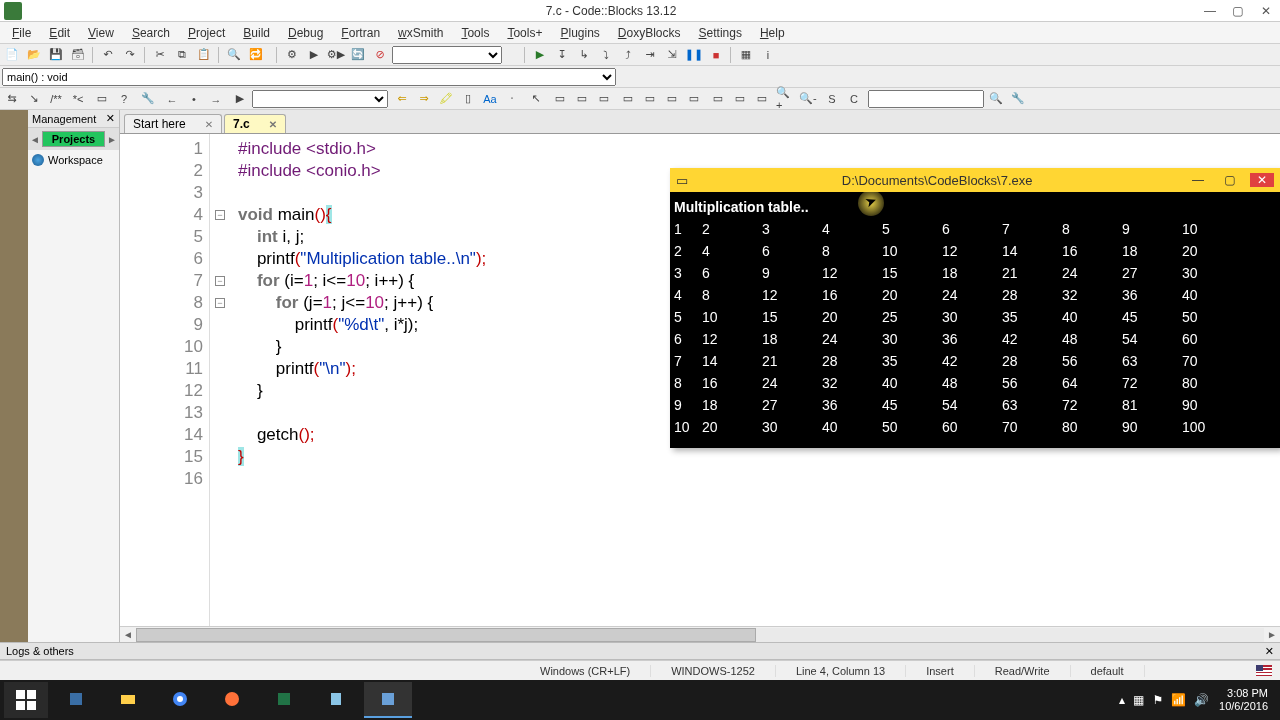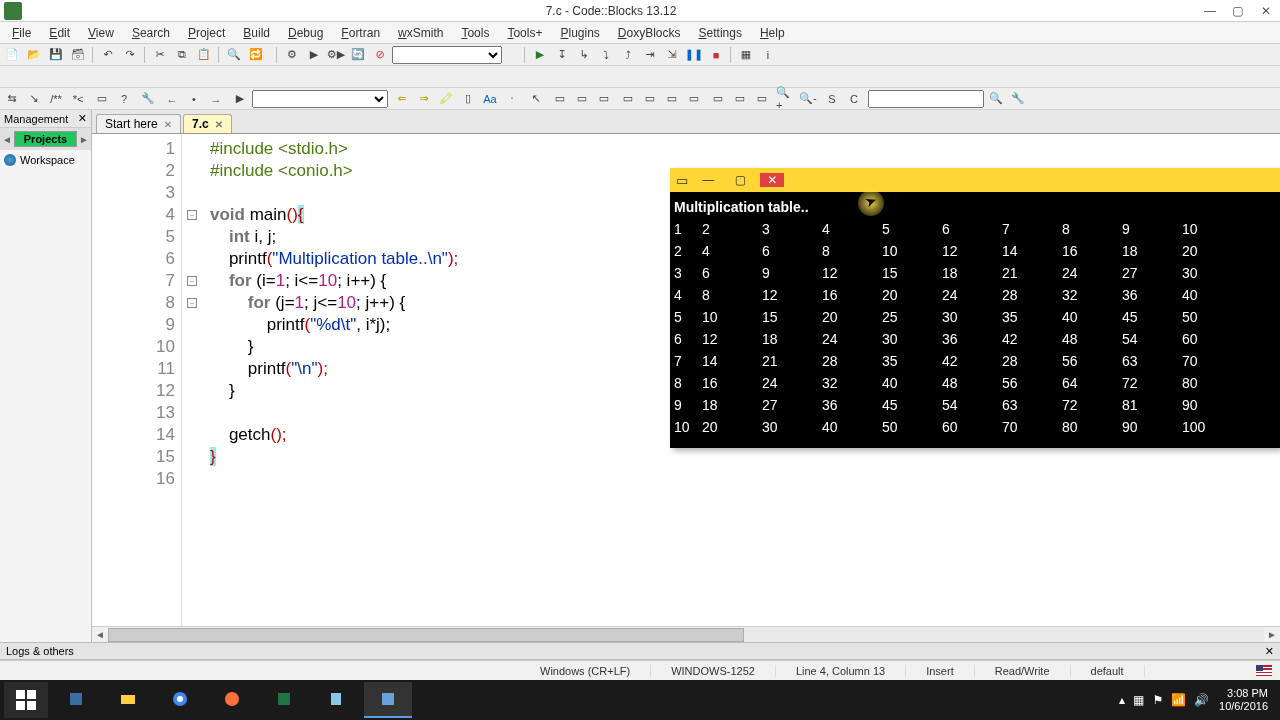--- a/index.html
+++ b/index.html
@@ -16,43 +16,43 @@
 
 .toolbar { height: 22px; background: #efefef; display: flex; align-items: center; padding: 0 2px; border-bottom: 1px solid #d0d0d0; gap: 2px; }
 .toolbar .tb { width: 20px; height: 18px; display: flex; align-items: center; justify-content: center; font-size: 11px; color: #444; border-radius: 2px; }
 .toolbar .sep { width: 2px; height: 16px; border-left: 1px solid #bbb; margin: 0 2px; }
 .toolbar select { font-size: 11px; height: 18px; }
 
 .toolbar2 { height: 22px; background: #efefef; display: flex; align-items: center; padding: 0 2px; border-bottom: 1px solid #d0d0d0; gap: 2px; }
 .toolbar2 .tb { width: 20px; height: 18px; display: flex; align-items: center; justify-content: center; font-size: 11px; color: #444; }
 .toolbar2 select, .toolbar2 input { font-size: 11px; height: 18px; }
 
-.main-area { display: flex; height: calc(100% - 22px - 22px - 22px - 22px - 22px - 20px - 18px - 40px); }
+.main-area { display: flex; height: calc(100% - 22px - 22px - 22px - 22px - 22px - 20px - 18px - 40px); padding-left: 28px; }
 
 .mgmt { width: 92px; background: #f4f4f4; border-right: 1px solid #bbb; }
 .mgmt-hdr { height: 18px; display: flex; align-items: center; justify-content: space-between; padding: 0 4px; font-size: 11px; background: #e8e8e8; border-bottom: 1px solid #ccc; }
 .mgmt-tabs { height: 22px; display: flex; align-items: center; background: #e0e0e0; }
 .mgmt-tab { flex: 1; text-align: center; font-size: 11px; font-weight: bold; background: #22c55e; border: 1px solid #999; padding: 1px 4px; }
 .mgmt-body { padding: 4px; font-size: 11px; }
 .mgmt-body .ws { display: flex; align-items: center; gap: 4px; }
 .ws-icon { width: 12px; height: 12px; border-radius: 50%; background: radial-gradient(#4aa3e0,#1a5a90); }
 
 .editor-area { flex: 1; display: flex; flex-direction: column; background: #fff; position: relative; }
 .file-tabs { height: 24px; background: #e8e8e8; display: flex; align-items: flex-end; padding: 0 4px; border-bottom: 1px solid #999; gap: 2px; }
-.file-tab { padding: 2px 8px; font-size: 12px; background: #f0f0f0; border: 1px solid #aaa; border-bottom: none; border-radius: 3px 3px 0 0; display: flex; align-items: center; gap: 6px; }
+.file-tab { padding: 2px 8px; font-size: 12px; background: #f0f0f0; border: 1px solid #aaa; border-bottom: none; border-radius: 3px 3px 0 0; display: flex; align-items: center; gap: 19px; }
 .file-tab.active { background: #fef9c3; font-weight: bold; }
 .file-tab .close { font-size: 10px; color: #777; }
 
 .code-pane { flex: 1; display: flex; font-family: Consolas, "Courier New", monospace; font-size: 17px; overflow: hidden; position: relative; }
 .gutter { width: 90px; text-align: right; padding: 4px 6px 4px 0; color: #888; background: #fff; border-right: 1px solid #ddd; line-height: 22px; }
 .fold { width: 20px; padding-top: 4px; line-height: 22px; text-align: center; color: #888; font-size: 10px; }
 .fold .box { display: inline-block; width: 10px; height: 10px; border: 1px solid #888; line-height: 8px; font-size: 9px; }
 .code { flex: 1; padding: 4px 8px; line-height: 22px; white-space: pre; }
 .kw { color: #737373; font-weight: bold; }
-.pp { color: #4d7c0f; }
+.pp { color: #701a75; }
 .str { color: #0030b0; }
 .num { color: #b02080; }
 .pn { color: #c00000; }
 .brace-hl { background: #9fe6e6; }
 
 .hscroll { height: 16px; background: #f0f0f0; border-top: 1px solid #ccc; display: flex; align-items: center; }
 .hscroll .arrow { width: 16px; text-align: center; font-size: 10px; color: #666; }
 .hscroll .track { flex: 1; height: 14px; background: #eaeaea; position: relative; }
 .hscroll .thumb { position: absolute; left: 0; width: 55%; height: 100%; background: #ccc; border: 1px solid #aaa; }
 
@@ -145,20 +145,23 @@
   <div class="tb">⇥</div>
   <div class="tb">⇲</div>
   <div class="tb" style="color:#06c">❚❚</div>
   <div class="tb" style="color:#c33">■</div>
   <div class="sep"></div>
   <div class="tb">▦</div>
   <div class="tb">ℹ</div>
 </div>
 
 <div class="toolbar">
+  <select style="width:614px">
+    <option>main() : void</option>
+  </select>
 </div>
 
 <div class="toolbar2">
   <div class="tb">⇆</div>
   <div class="tb">↘</div>
   <div class="tb">/**</div>
   <div class="tb">*&lt;</div>
   <div class="sep"></div>
   <div class="tb">▭</div>
   <div class="tb">?</div>
@@ -372,20 +375,21 @@
     <div style="text-align:right;line-height:13px">
       <div>3:08 PM</div>
       <div>10/6/2016</div>
     </div>
   </div>
 </div>
 
 <div class="console">
   <div class="c-title">
     <span>▭</span>
+    <span class="c-path">D:\Documents\CodeBlocks\7.exe</span>
     <span class="cbtn">—</span>
     <span class="cbtn">▢</span>
     <span class="cbtn" style="background:#e04040;color:#fff">✕</span>
   </div>
   <div class="c-body">
     <div style="font-weight:bold">Multiplication table..</div>
     <div id="console-rows">
         <div class="c-row">
           <div class="c-cell">1</div>
           <div class="c-cell">2</div>

